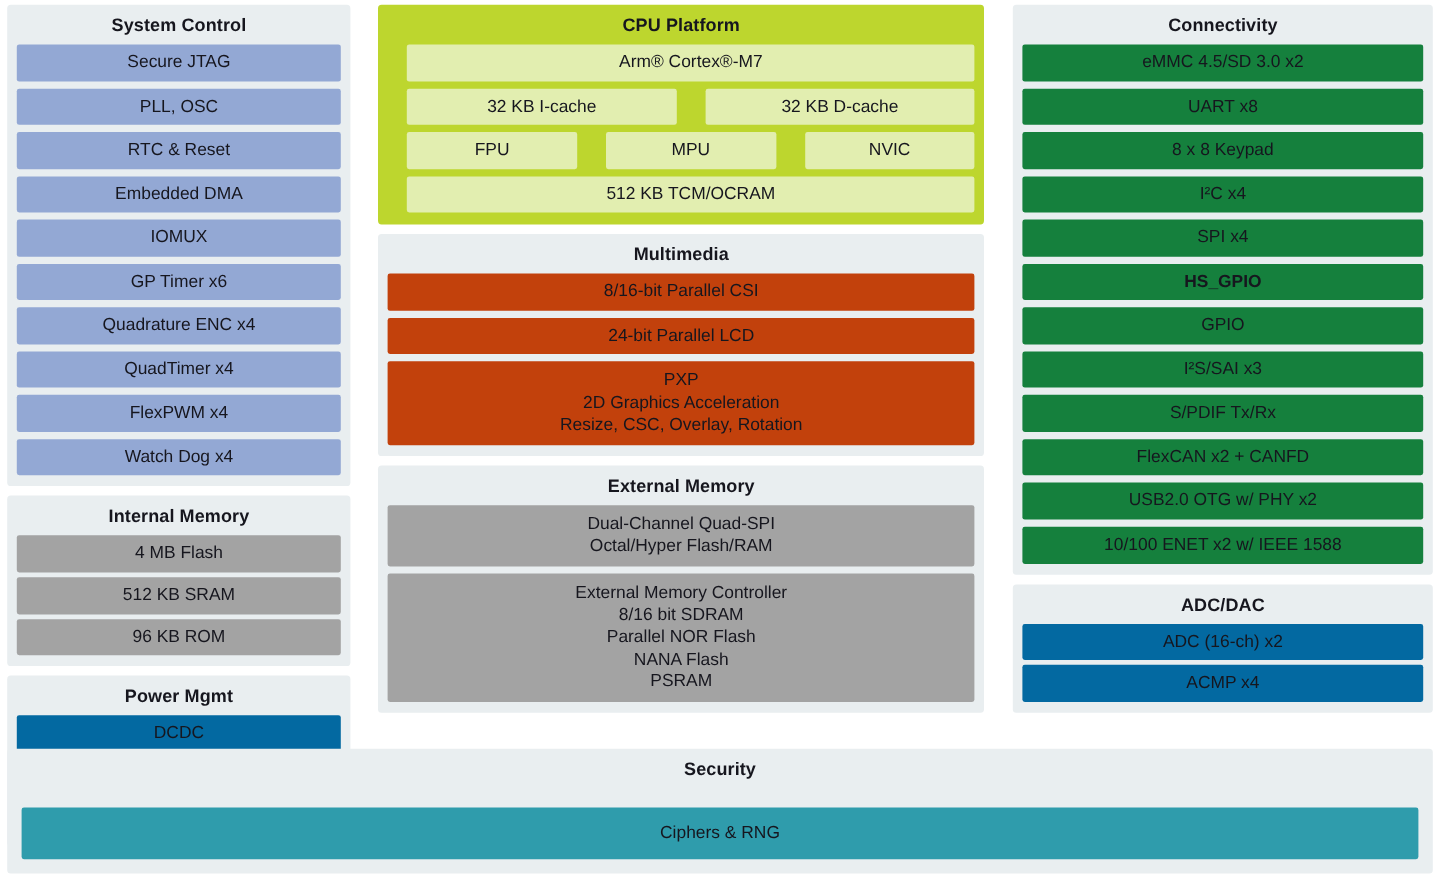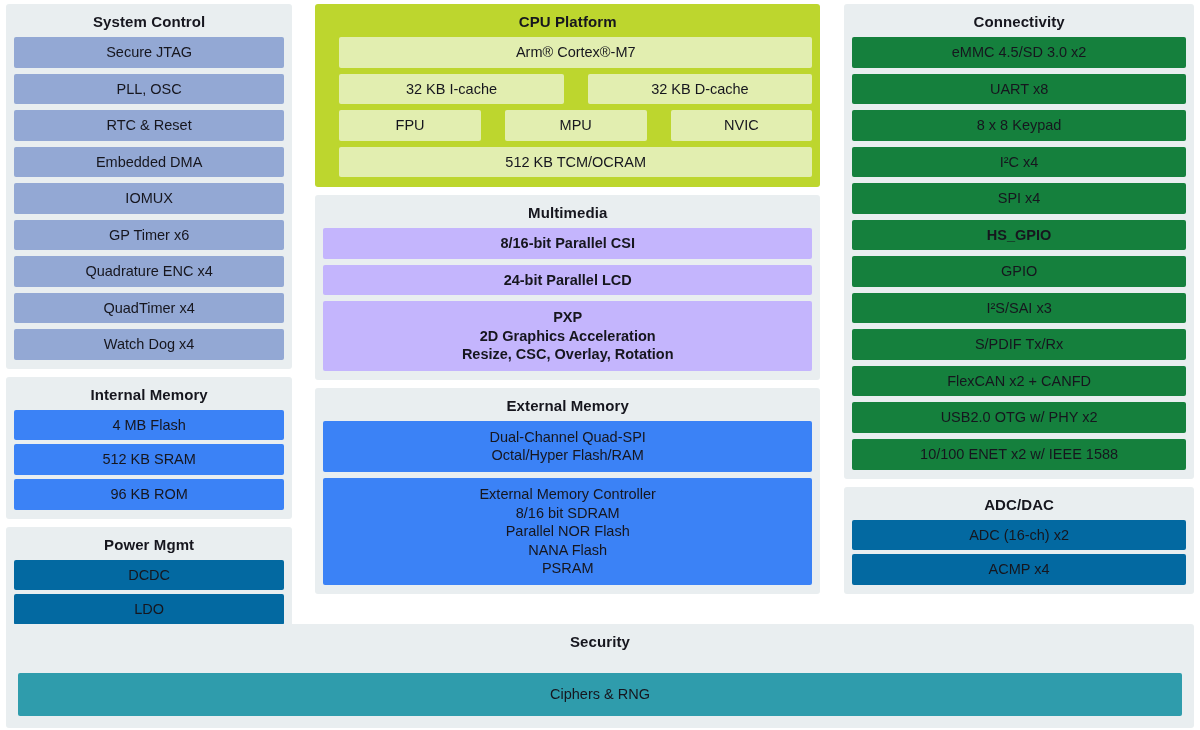--- a/index.html
+++ b/index.html
@@ -56,24 +56,24 @@
     line-height:1.28;
     padding:6px 4px;
     border-radius:2px;
     color:#16161e;
     box-sizing:border-box;
   }
   .blk .ln{display:block;}
 
   
   .c-blue{background:#93a8d4;}
-  .c-gold{background:#3b82f6;}
+  .c-gold{background:#a3a3a3;}
   .c-gray{background:#0369a1;}
   .c-orange{background:#15803d;}
-  .c-purple{background:#c4b5fd;font-weight:bold;}
+  .c-purple{background:#c2410c;}
   .c-teal{background:#2f9cac;}
   .c-greenlt{background:#e2eeb0;margin-left:16px;}
 
   
   .panel-cpu{
     background:#bdd62e;
     border-radius:3px;
     padding:6px 8px 10px 8px;
     box-sizing:border-box;
   }
@@ -117,20 +117,21 @@
         <div class="panel-title">System Control</div>
         <div class="stack">
           <div class="blk c-blue">Secure JTAG</div>
           <div class="blk c-blue">PLL, OSC</div>
           <div class="blk c-blue">RTC &amp; Reset</div>
           <div class="blk c-blue">Embedded DMA</div>
           <div class="blk c-blue">IOMUX</div>
           <div class="blk c-blue">GP Timer x6</div>
           <div class="blk c-blue">Quadrature ENC x4</div>
           <div class="blk c-blue">QuadTimer x4</div>
+          <div class="blk c-blue">FlexPWM x4</div>
           <div class="blk c-blue">Watch Dog x4</div>
         </div>
       </div>
 
       <div class="panel">
         <div class="panel-title">Internal Memory</div>
         <div class="stack gap-tight">
           <div class="blk c-gold">4 MB Flash</div>
           <div class="blk c-gold">512 KB SRAM</div>
           <div class="blk c-gold">96 KB ROM</div>

